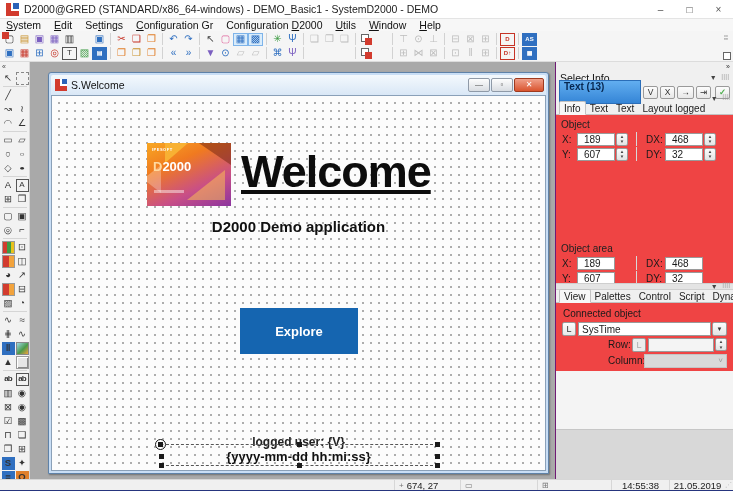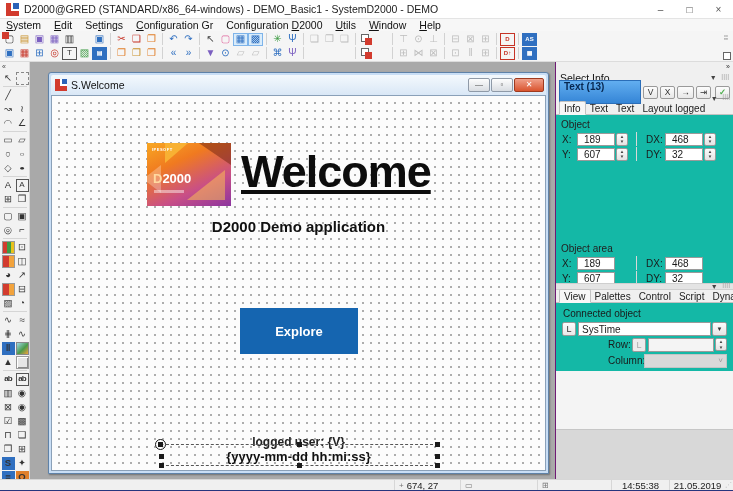--- a/index.html
+++ b/index.html
@@ -70,21 +70,21 @@
     background-image:radial-gradient(#adadad 0.8px, transparent 0.9px); background-size:8px 8px; background-position:3px 3px; overflow:hidden; }
 
   
   .brand { position:absolute; left:95px; top:47px; width:84px; height:63px; overflow:hidden;
     background:linear-gradient(155deg,#f8a722 0%,#f07a20 32%,#c94f86 68%,#8c35a0 100%); }
   .brand .tri1{position:absolute;right:-6px;top:-8px;width:0;height:0;border-style:solid;border-width:0 50px 34px 0;border-color:transparent rgba(120,40,20,.55) transparent transparent;}
   .brand .tri2{position:absolute;left:18px;top:-6px;width:0;height:0;border-style:solid;border-width:26px 30px 0 0;border-color:#f8b133 transparent transparent transparent;}
   .brand .tri3{position:absolute;right:6px;bottom:6px;width:0;height:0;border-style:solid;border-width:0 0 30px 38px;border-color:transparent transparent rgba(255,200,80,.5) transparent;}
   .brand .tri4{position:absolute;left:-4px;top:22px;width:0;height:0;border-style:solid;border-width:14px 18px 14px 0;border-color:transparent rgba(255,255,255,.28) transparent transparent;}
   .brand-logo { position:absolute; top:4px; left:5px; font-size:4px; letter-spacing:.5px; color:#fff; font-weight:bold; }
-  .brand-name { position:absolute; left:6px; bottom:20px; font-size:13px; font-weight:bold; color:#fff; letter-spacing:0; }
+  .brand-name { position:absolute; left:6px; bottom:32px; font-size:13px; font-weight:bold; color:#fff; letter-spacing:0; }
   .brand-name b { color:#ffd9a0; }
   .brand-sub { position:absolute; left:7px; bottom:13px; width:30px; height:3px; background:rgba(255,255,255,.45); }
 
   .welcome-title { position:absolute; left:189px; top:50px; font-size:45px; font-weight:bold; color:#0d0d0d; letter-spacing:-1px; white-space:nowrap;text-decoration:underline; }
   .welcome-subtitle { position:absolute; left:0; top:122px; width:100%; text-align:center; font-size:15px; font-weight:bold; color:#111; }
   .explore-btn { position:absolute; left:188px; top:212px; width:118px; height:46px; background:#1565b0; color:#fff; font-size:13px; font-weight:bold; display:flex; align-items:center; justify-content:center; }
   .logged-user { position:absolute; left:0; top:339px; width:100%; text-align:center; font-size:12px; font-weight:bold; color:#222; }
   .datetime-fmt { position:absolute; left:0; top:353px; width:100%; text-align:center; font-size:13px; font-weight:bold; color:#111; }
 
   .sel-box { position:absolute; left:109px; top:348px; width:277px; height:22px; border-top:1px dashed #555; border-bottom:1px dashed #555; }
@@ -104,21 +104,21 @@
   .sel-chip { width:101px; height:24px; background:linear-gradient(#62aef0,#3585d6); border:1px solid #2a6db8; color:#07264f; font-weight:bold; font-size:10px; padding:0 4px; line-height:12px; }
   .mini-btn { height:13px; min-width:15px; margin-left:2px; border:1px solid #9a9a9a; background:linear-gradient(#fcfcfc,#e8e8e8); text-align:center; font-size:8.5px; line-height:11px; color:#333; border-radius:2px; }
   .mini-btn.arrow { min-width:17px; }
   .mini-btn.ok { color:#4fae4f; font-weight:bold; margin-left:4px; }
 
   .rp-tabs { display:flex; align-items:flex-end; height:13px; border-bottom:1px solid #c2c2c2; padding:0 3px; }
   .rp-tab { padding:1px 4px 0 4px; font-size:10px; color:#222; white-space:nowrap; }
   .rp-tab.active { background:#f7f7f7; border:1px solid #c2c2c2; border-bottom:1px solid #f7f7f7; margin-bottom:-1px; border-radius:2px 2px 0 0; }
   .rp-tabs .spacer { flex:1; }
 
-  .rp-content { background:#14b8a6; padding:2px 3px; }
+  .rp-content { background:#ef4444; padding:2px 3px; }
   .rp-grouplabel { font-size:10px; color:#222; margin:2px 0 2px 2px; }
   .rp-row { display:flex; align-items:center; height:14px; margin:1px 0; }
   .fld-label { width:18px; text-align:left; padding-left:3px; font-size:10px; }
   .fld-label.r { width:22px; }
   .fld { width:38px; height:13px; border:1px solid #9a9a9a; background:#fff; font-size:10px; text-align:left; padding:0 6px; line-height:12px; }
   .spin { width:12px; height:13px; margin-left:1px; border:1px solid #9a9a9a; background:linear-gradient(#fcfcfc,#e4e4e4); display:flex; flex-direction:column; border-radius:2px; }
   .spin span { flex:1; font-size:4.5px; line-height:5px; text-align:center; color:#444; }
   .col-div { width:1px; background:#d8d8d8; align-self:stretch; margin:0 6px 0 8px; }
   .rp-splitter { height:7px; background:#e4e4e4; border-top:1px solid #cfcfcf; border-bottom:1px solid #cfcfcf; }
 

